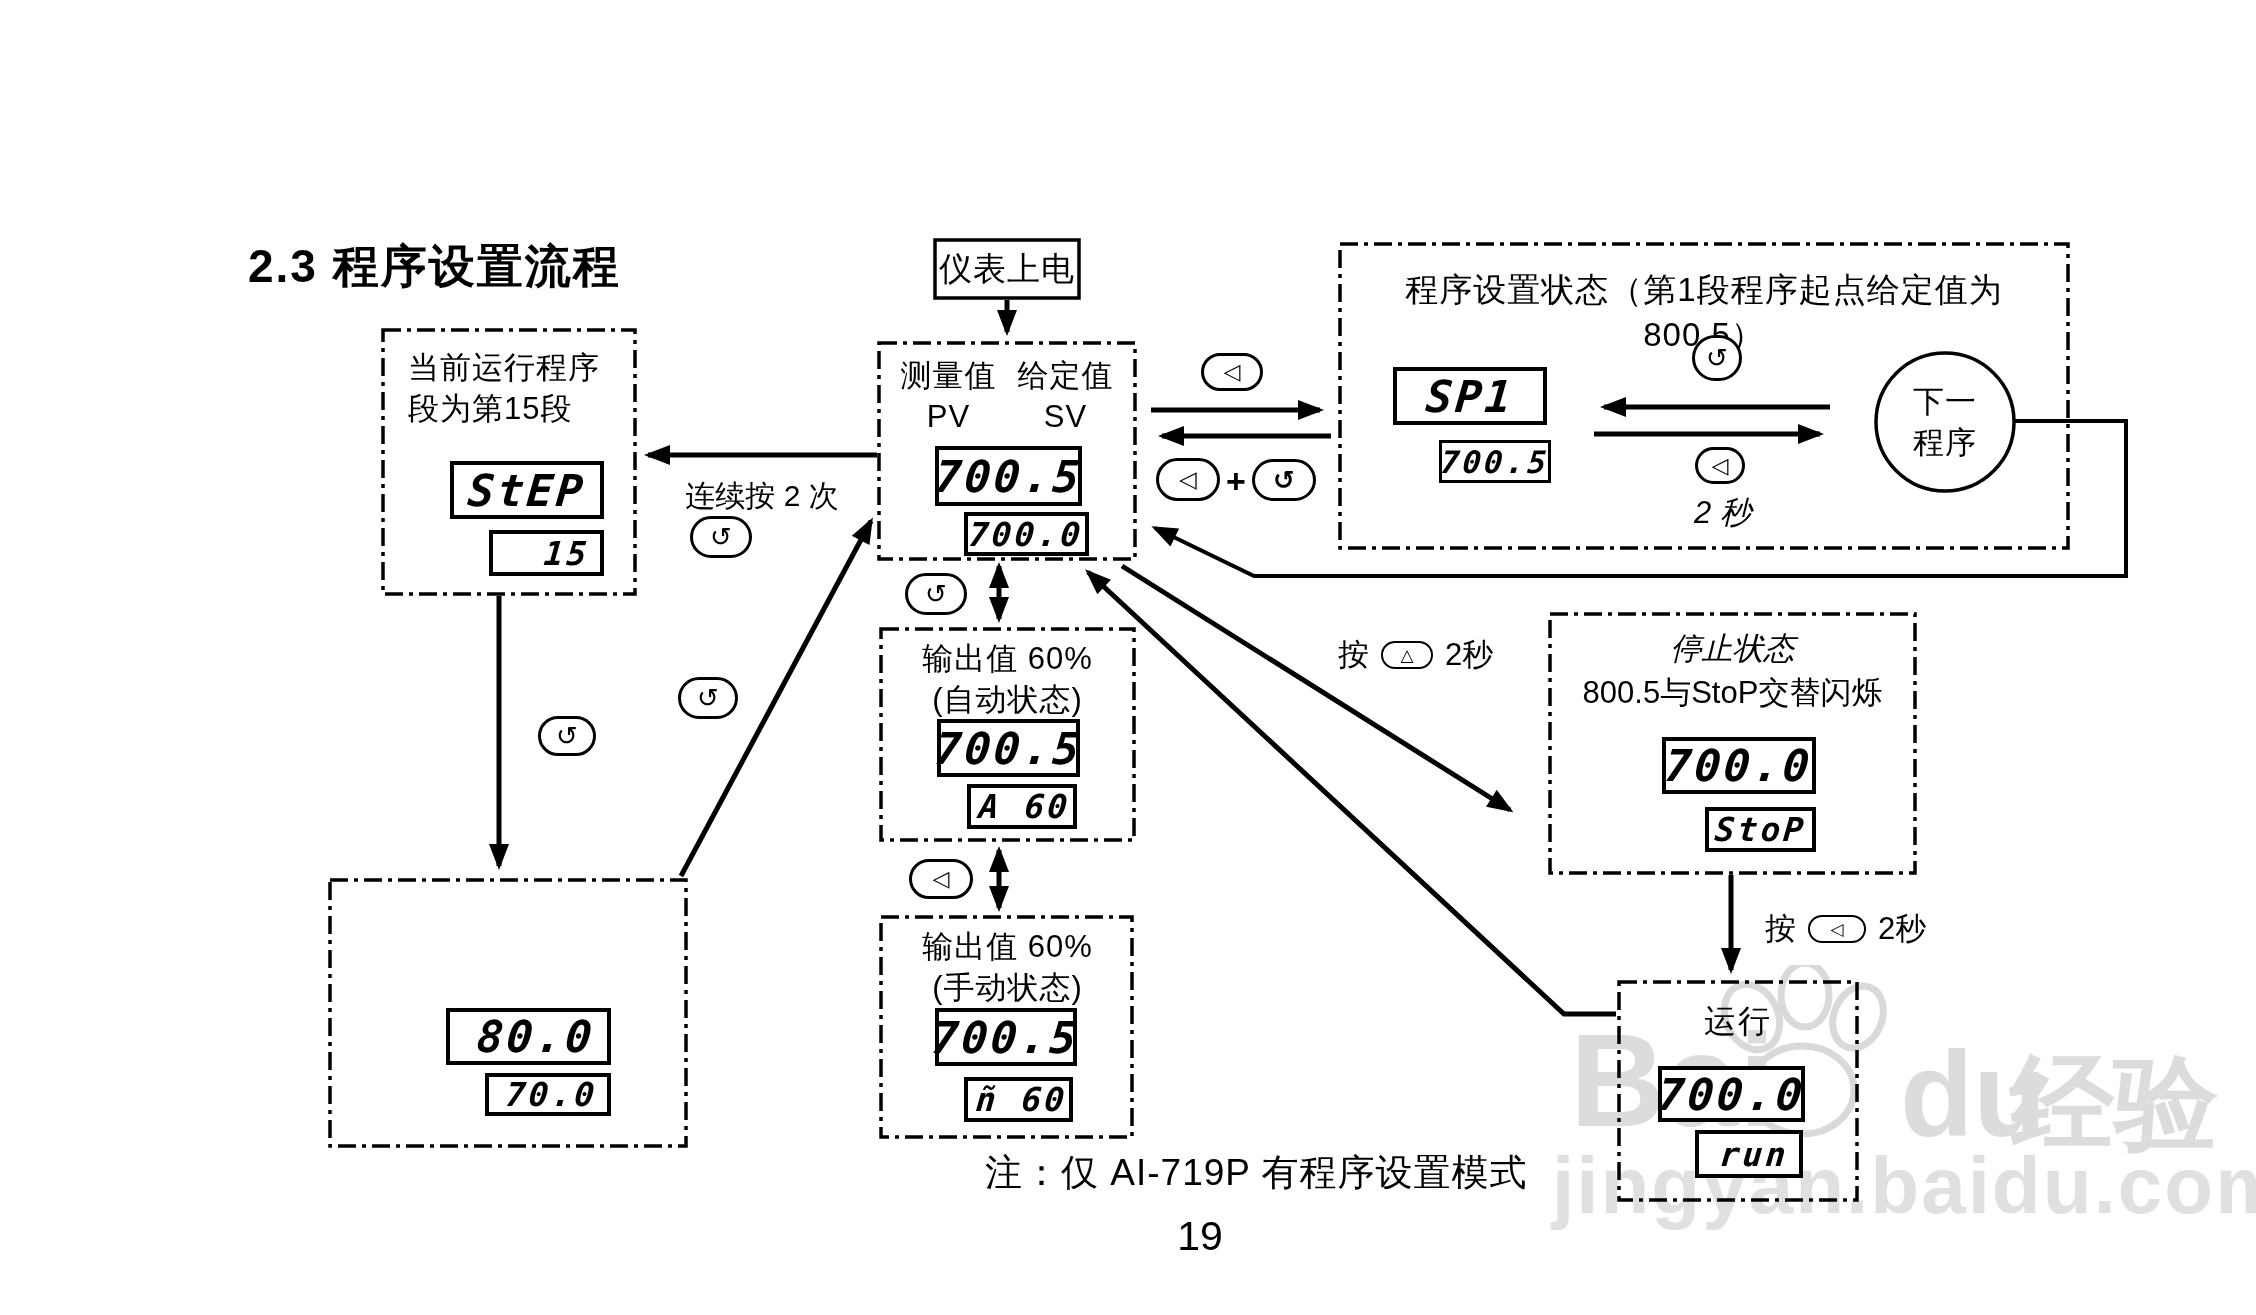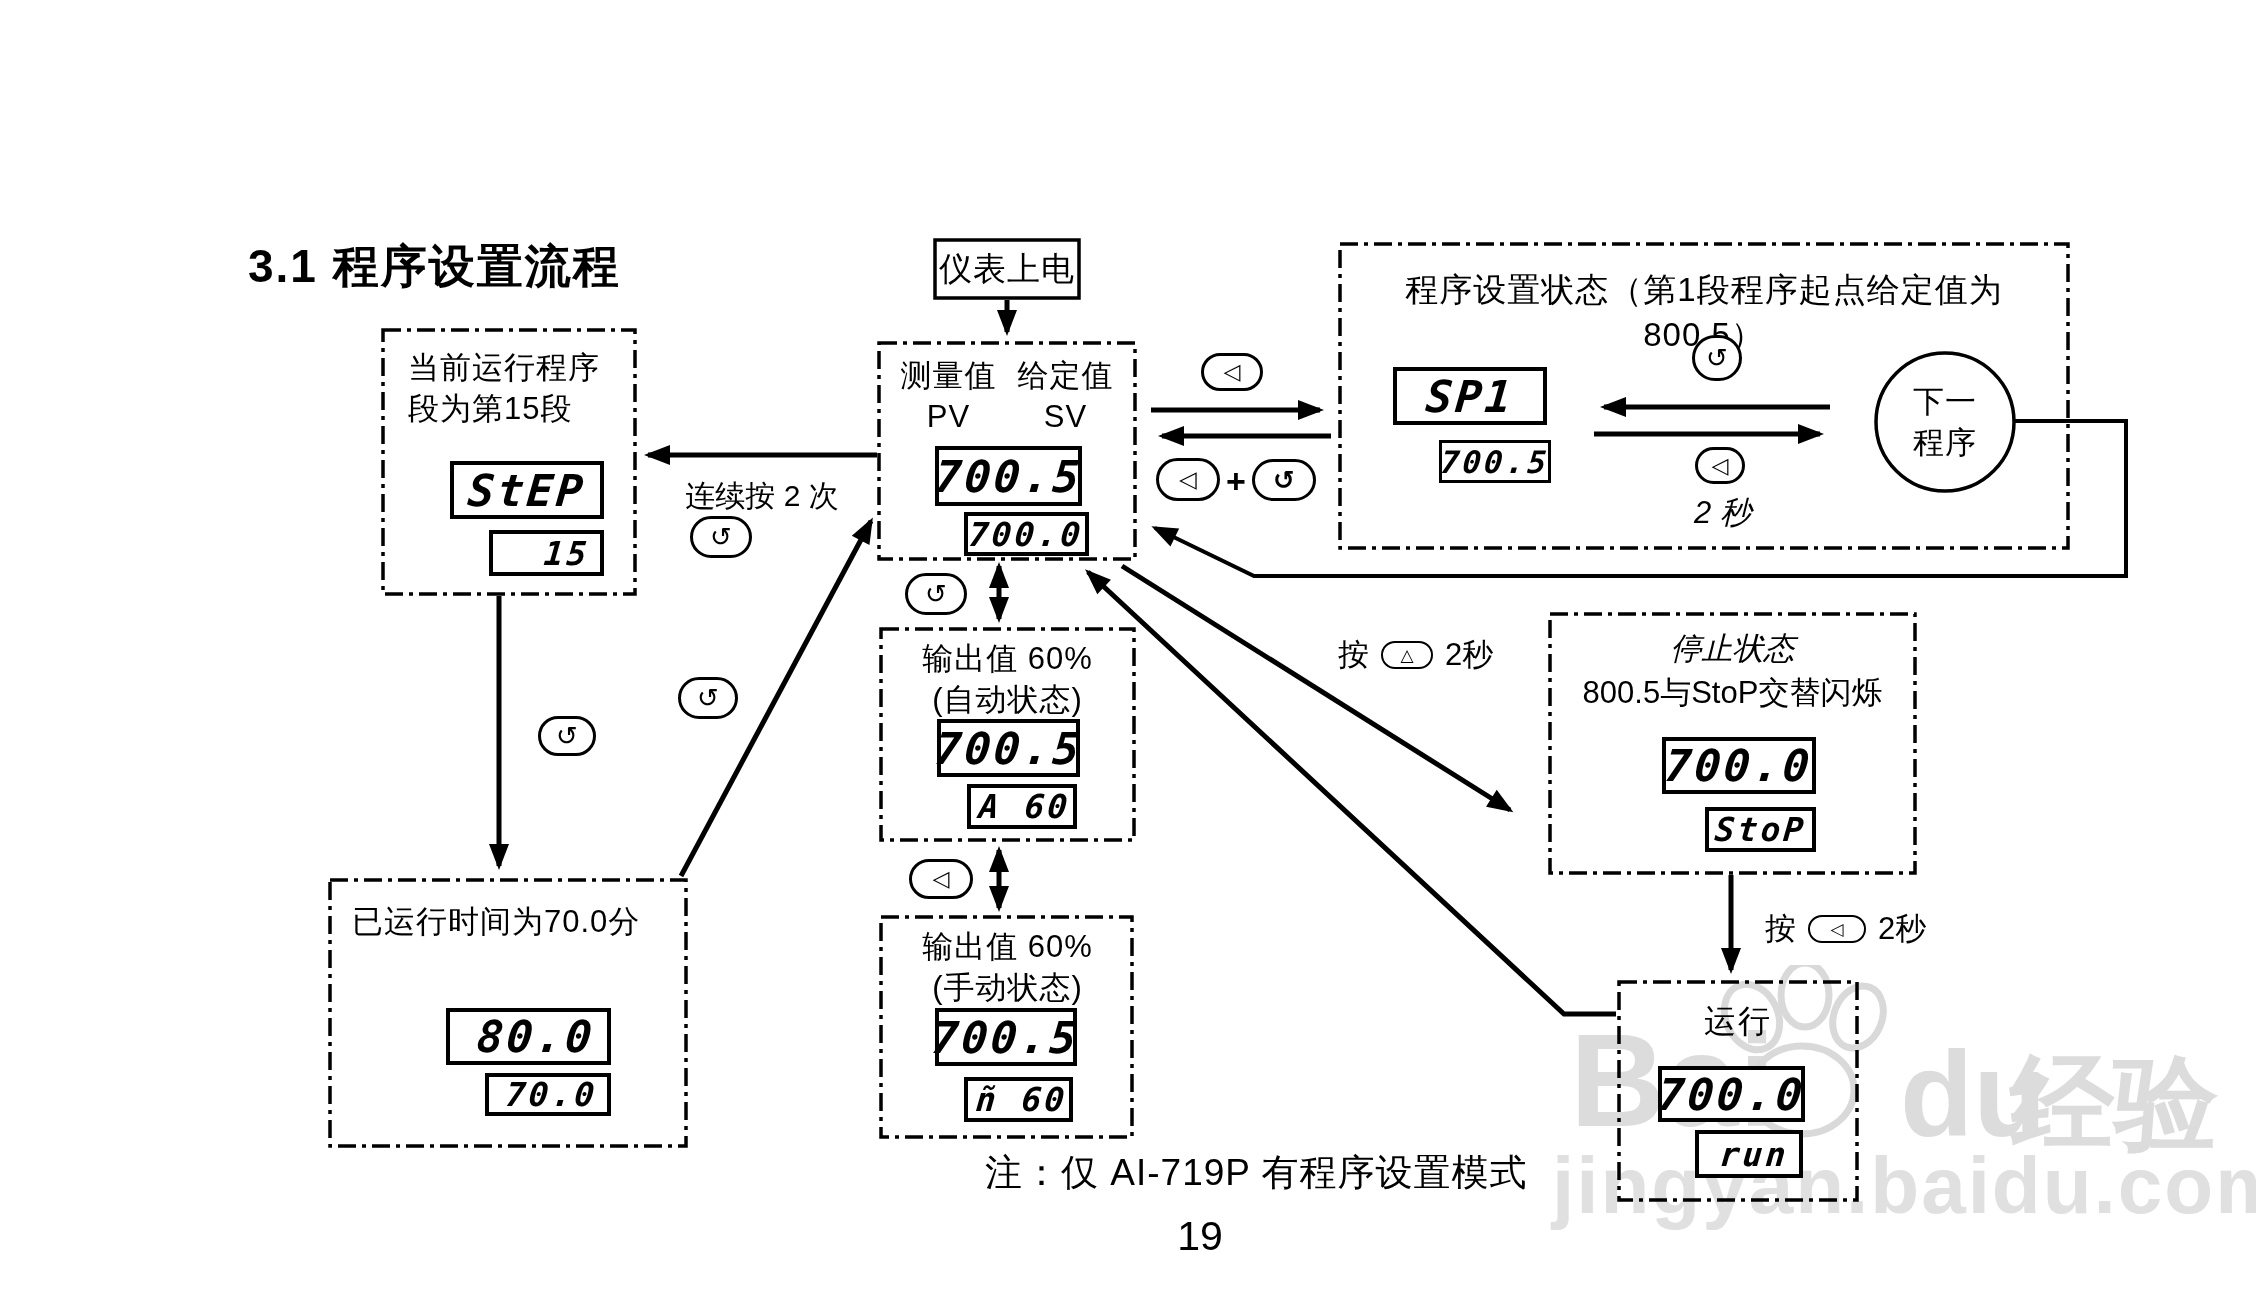--- a/index.html
+++ b/index.html
@@ -87,21 +87,21 @@
     <line x1="1594" y1="434" x2="1820" y2="434" marker-end="url(#ah)"></line>
     <line x1="999" y1="566" x2="999" y2="619" marker-start="url(#ah)" marker-end="url(#ah)"></line>
     <line x1="999" y1="850" x2="999" y2="908" marker-start="url(#ah)" marker-end="url(#ah)"></line>
     <line x1="1122" y1="566" x2="1510" y2="810" marker-end="url(#ah)"></line>
     <line x1="1731" y1="875" x2="1731" y2="970" marker-end="url(#ah)"></line>
     <polyline points="1616,1014 1564,1014 1088,572" marker-end="url(#ah)"></polyline>
   </g>
   <polyline points="2014,421 2126,421 2126,576 1254,576 1155,528" marker-end="url(#ah)" stroke="#000" stroke-width="4" fill="none"></polyline>
 </svg>
 
-<div class="abs layer title" style="left:248px;top:236px;">3.1 程序设置流程</div>
+<div class="abs layer title" style="left:248px;top:236px;">2.3 程序设置流程</div>
 
 <div class="abs layer ctr" style="left:935px;top:240px;width:144px;height:58px;font-size:33px;letter-spacing:1px;">仪表上电</div>
 
 <div class="abs layer boxtext ctr" style="left:890px;top:355px;width:234px;height:84px;flex-direction:row;">
   <div>测量值 PV</div>
   <div>给定值 SV</div>
 </div>
 <div class="abs layer seg top" style="left:935px;top:446px;width:147px;height:60px;">
     <span>700.5</span>
   </div>
@@ -197,21 +197,20 @@
 
 <div class="abs layer ctr" style="left:1619px;top:1000px;width:238px;font-size:32px;letter-spacing:2px;">运行</div>
 <div class="abs layer seg top" style="left:1658px;top:1066px;width:147px;height:56px;">
     <span>700.0</span>
   </div>
 <div class="abs layer seg bot" style="left:1695px;top:1130px;width:108px;height:48px;">
     <span>run</span>
   </div>
 
 <div class="abs layer boxtext" style="left:352px;top:902px;width:320px;font-size:31px;">
-  <div>已运行时间为70.0分</div>
 </div>
 <div class="abs layer seg top" style="left:446px;top:1008px;width:165px;height:57px;justify-content:flex-end;padding-right:12px;">
     <span>80.0</span>
   </div>
 <div class="abs layer seg bot" style="left:485px;top:1073px;width:126px;height:43px;">
     <span>70.0</span>
   </div>
 
 <div class="abs layer note" style="left:985px;top:1148px;">注：仅 AI-719P 有程序设置模式</div>
 <div class="abs layer ctr pagenum" style="left:1140px;top:1213px;width:120px;">19</div>

